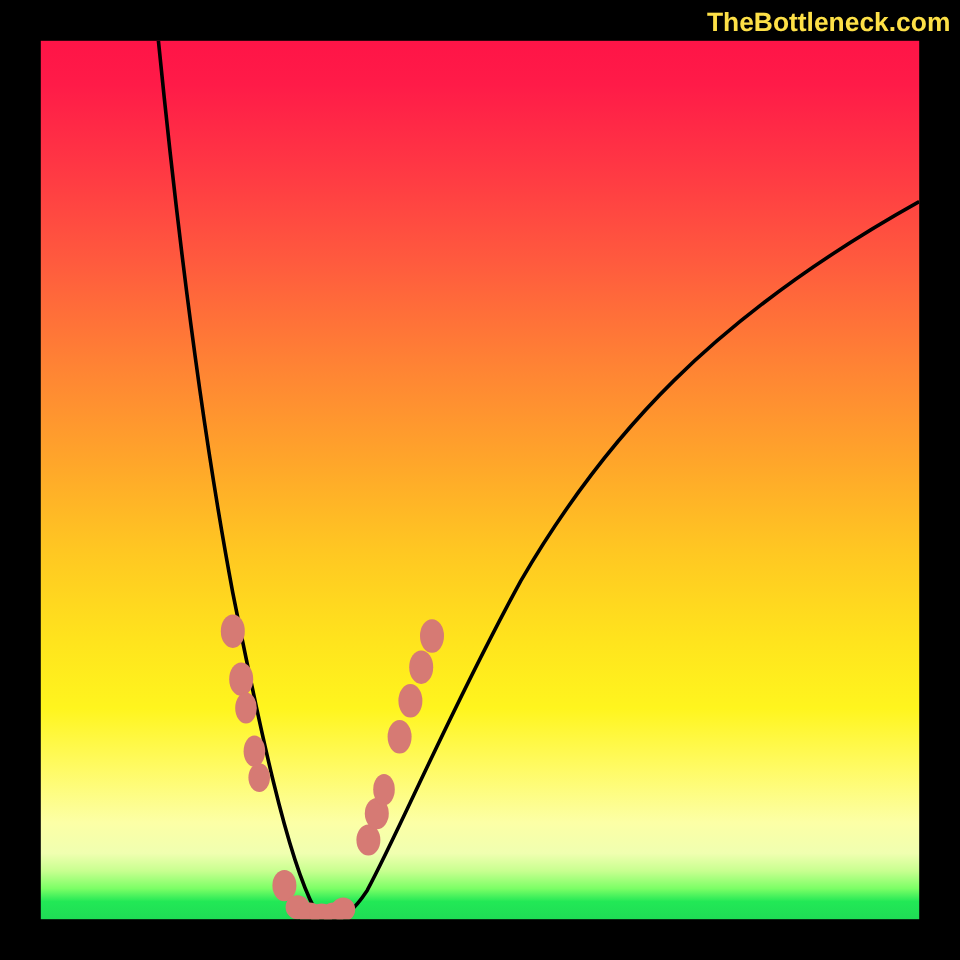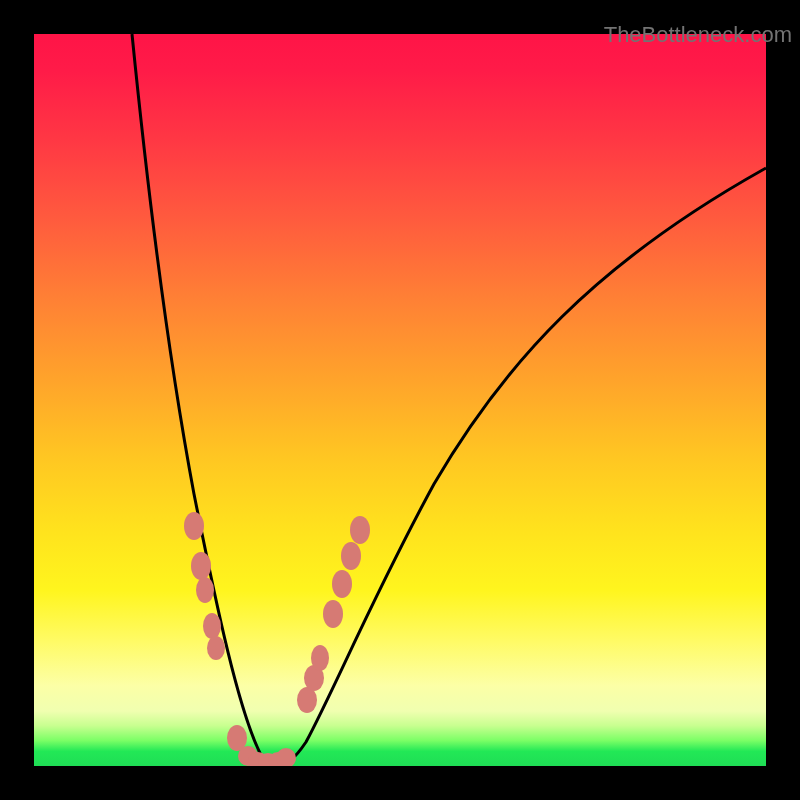--- a/index.html
+++ b/index.html
@@ -39,25 +39,25 @@
       #fcffa6 89%,
       #f0ffb0 92.5%,
       #c8ff90 94.5%,
       #7cff66 96.5%,
       #22e856 98%,
       #1fdd55 100%
     );
   }
   .watermark {
     position: absolute;
-    top: 22px;
+    top: 6px;
     right: 8px;
-    color: #737373;
+    color: #fde047;
     font-size: 22px;
-    font-weight: 400;
+    font-weight: 700;
   }
   svg.curve {
     position: absolute;
     left: 0; top: 0;
     width: 732px; height: 732px;
     pointer-events: none;
   }
 </style>
 </head>
 <body>

